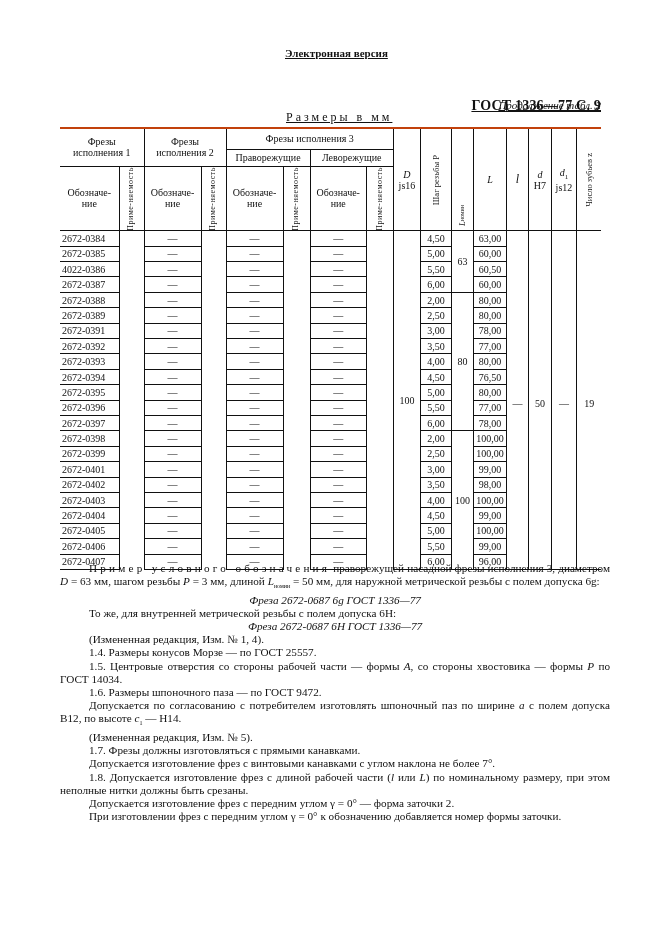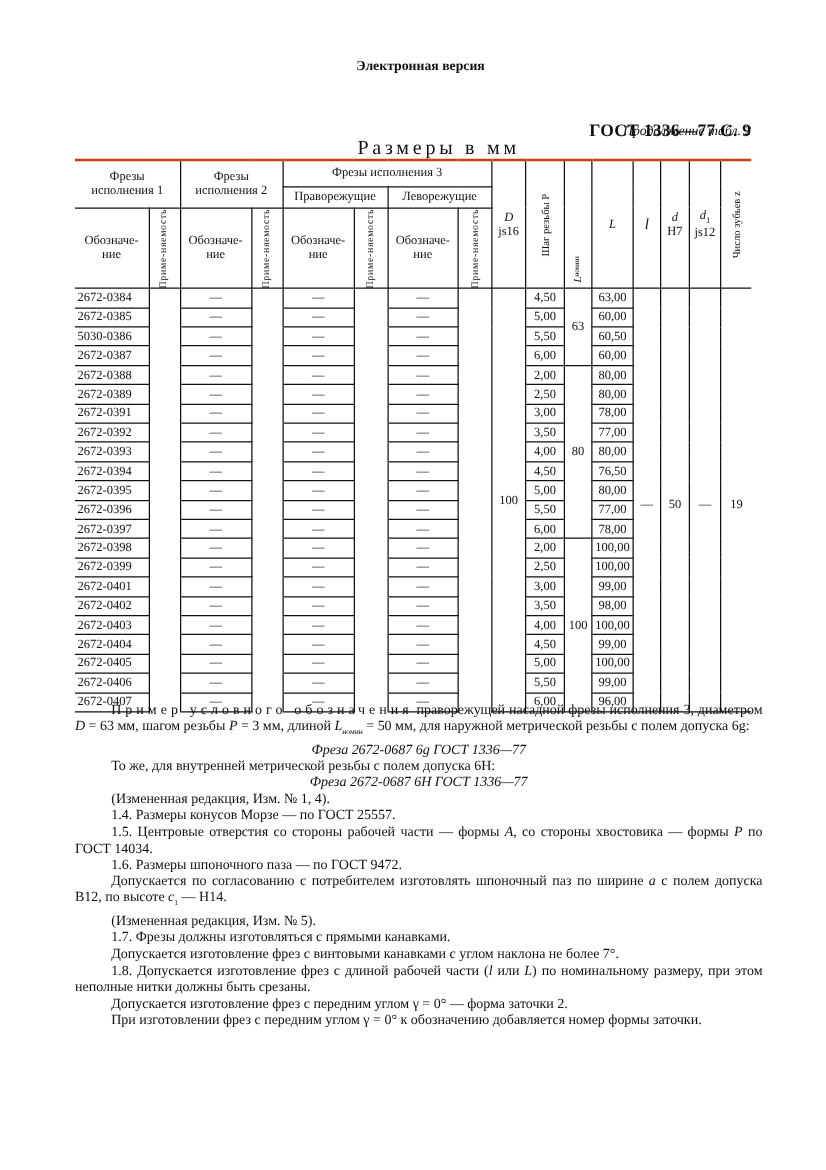--- a/index.html
+++ b/index.html
@@ -1,22 +1,22 @@
 <!DOCTYPE html>
 <html><head>
 <meta charset="utf-8">
 <style>
   html, body { margin: 0; padding: 0; background: #ffffff; }
   body { width: 661px; height: 936px; position: relative; overflow: hidden;
          font-family: "Liberation Serif", "DejaVu Serif", serif; color: #111; }
-  .abs { position: absolute; }
+  .abs { position: absolute; text-decoration: underline; }
   .hdr-electronic { left: 285px; top: 47px; font-size: 11px; font-weight: bold; }
   .hdr-gost { right: 60px; top: 68px; font-size: 14px; font-weight: bold; letter-spacing: 0.2px; margin-top: 30px; }
   .hdr-cont { right: 60px; top: 99px; font-size: 11px; font-style: italic; }
-  .hdr-units { left: 286px; top: 110px; font-size: 16px; letter-spacing: 3px; }
+  .hdr-units { left: 286px; top: 110px; font-size: 12px; letter-spacing: 3px; }
 
   table.main { position: absolute; left: 60px; top: 127px; border-collapse: collapse;
                font-size: 10px; table-layout: fixed; }
   table.main td, table.main th { border: 1px solid #111; padding: 0; text-align: center;
                vertical-align: middle; font-weight: normal; line-height: 1.1; }
   table.main tr:first-child th { border-top: 2px solid #c2410c; }
   table.main tr > *:first-child { border-left: none; }
   table.main tr > *:last-child { border-right: none; }
   .vert { writing-mode: vertical-rl; transform: rotate(180deg); font-size: 8.5px;
           white-space: nowrap; margin: 0 auto; line-height: 1.0; }
@@ -139,21 +139,21 @@
         <td class="dash">—</td>
         <td class="nob-tb"></td>
         <td class="dash">—</td>
         <td class="nob-tb"></td>
         <td class="dash">—</td>
         <td class="nob-tb"></td>
         <td>5,00</td>
         <td>60,00</td>
       </tr>
       <tr>
-        <td class="code">5030-0386</td>
+        <td class="code">4022-0386</td>
         <td class="nob-tb"></td>
         <td class="dash">—</td>
         <td class="nob-tb"></td>
         <td class="dash">—</td>
         <td class="nob-tb"></td>
         <td class="dash">—</td>
         <td class="nob-tb"></td>
         <td>5,50</td>
         <td>60,50</td>
       </tr>

